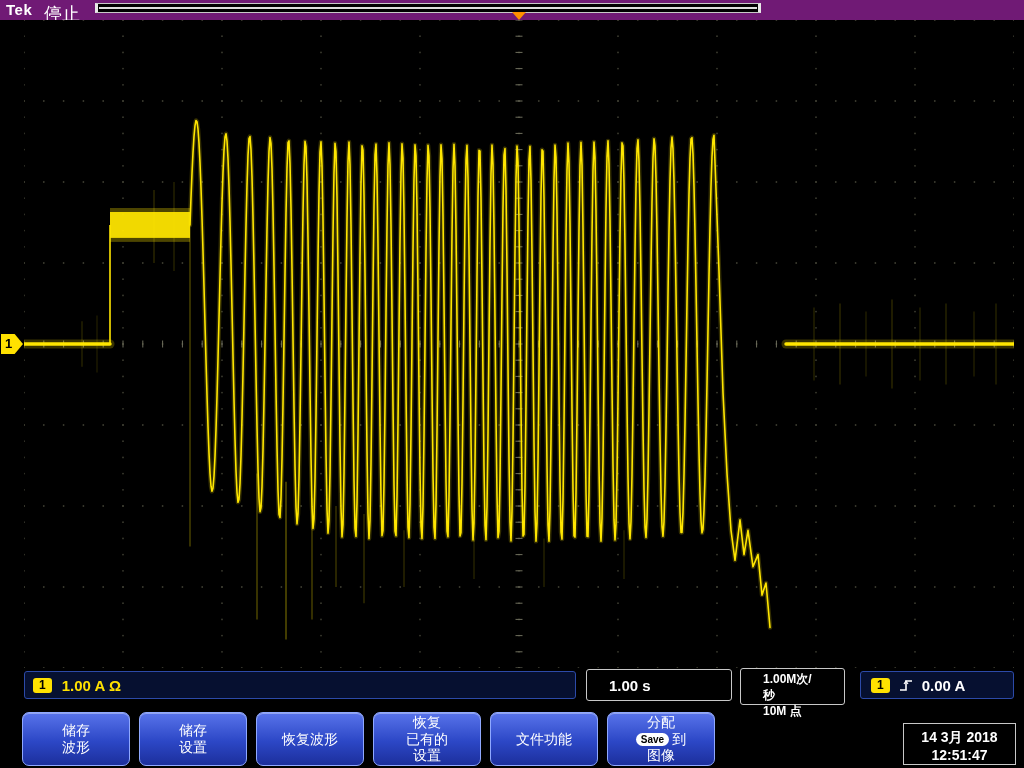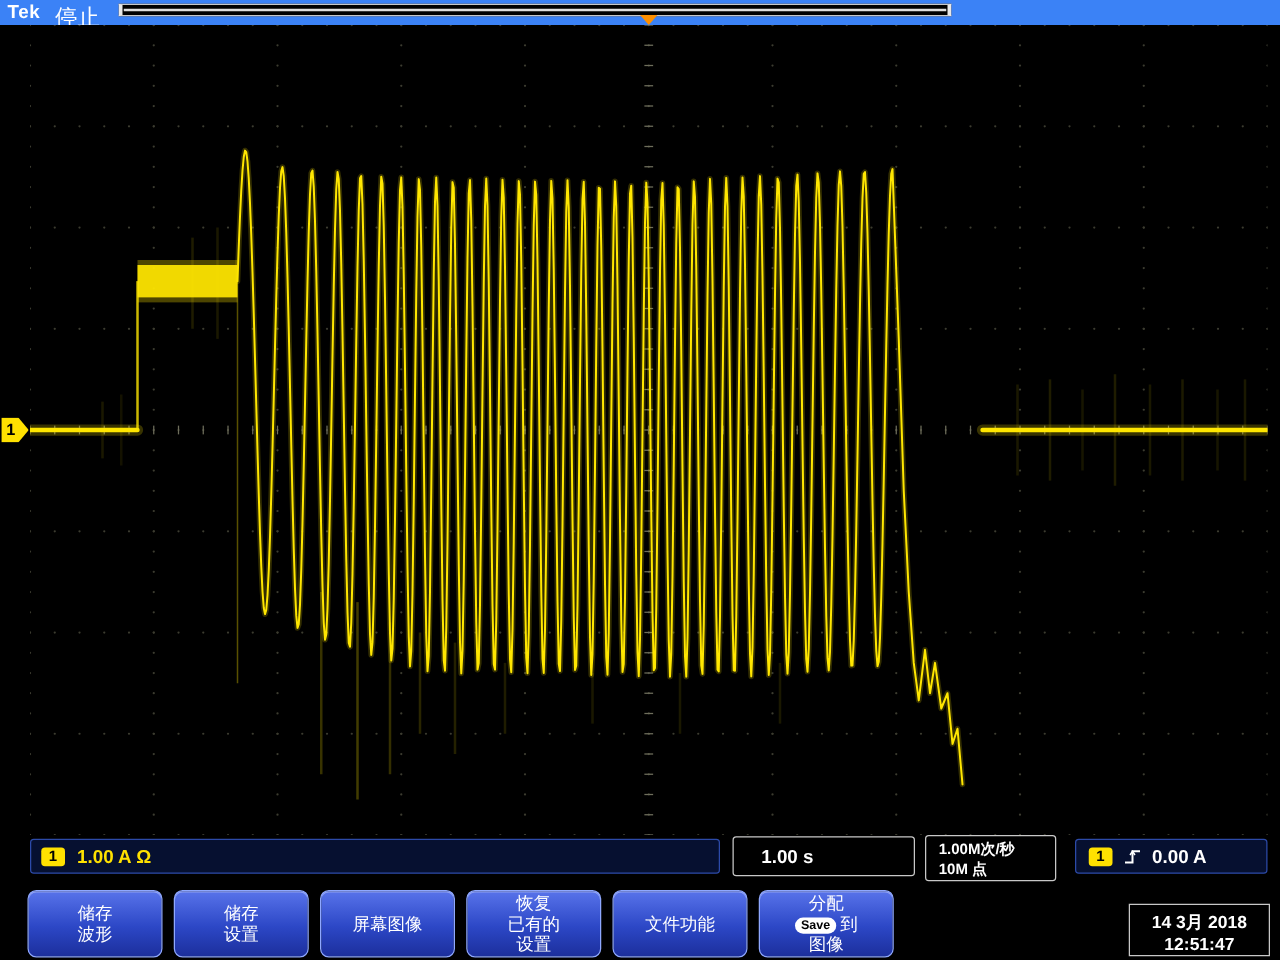--- a/index.html
+++ b/index.html
@@ -1,19 +1,19 @@
 <!DOCTYPE html>
 <html><head>
 <meta charset="utf-8">
 <style>
   html,body{margin:0;padding:0;background:#000;}
   body{width:1024px;height:768px;position:relative;overflow:hidden;
        font-family:"Liberation Sans",sans-serif;-webkit-font-smoothing:antialiased;}
   
-  #topbar{position:absolute;left:0;top:0;width:1024px;height:20px;background:#3b82f6;}
+  #topbar{position:absolute;left:0;top:0;width:1024px;height:20px;background:#701a75;}
   #brand{position:absolute;left:6px;top:1px;color:#fff;font-weight:bold;font-size:15px;letter-spacing:0.5px;}
   #acq-status{position:absolute;left:44px;top:2px;color:#fff;font-size:18px;}
   #record-bar{position:absolute;left:95px;top:3px;width:666px;height:10px;background:#000;
               border:1px solid #c8c8c8;border-left:3px solid #e8e8e8;border-right:3px solid #e8e8e8;box-sizing:border-box;}
   #record-line{position:absolute;left:1px;right:1px;top:3px;height:2px;background:#dedede;}
   #trig-pos{position:absolute;left:512px;top:12px;width:0;height:0;
             border-left:7px solid transparent;border-right:7px solid transparent;border-top:8px solid #ff9000;}
   
   #graticule-wrap{position:absolute;left:24px;top:20px;width:990px;height:648px;background:#000;}
   #scope-svg{display:block;width:990px;height:648px;}
@@ -25,21 +25,21 @@
          line-height:15px;padding:0 6px;border-radius:3px;}
   #ch-readout{position:absolute;left:24px;top:671px;width:552px;height:28px;background:#061030;
               border:1px solid #2c4aa8;border-radius:3px;box-sizing:border-box;
               display:flex;align-items:center;gap:10px;padding:0 8px;
               color:#ffe100;font-weight:bold;font-size:15px;}
   #tb-readout{position:absolute;left:586px;top:669px;width:146px;height:32px;background:#000;
               border:1px solid #c8c8c8;border-radius:3px;box-sizing:border-box;
               display:flex;align-items:center;padding:0 22px;color:#fff;font-weight:bold;font-size:15px;}
   #rate-readout{position:absolute;left:740px;top:668px;width:105px;height:37px;background:#000;
               border:1px solid #c8c8c8;border-radius:3px;box-sizing:border-box;
-              color:#fff;font-weight:bold;font-size:12px;line-height:1.35;padding:2px 10px;}
+              color:#fff;font-weight:bold;font-size:12px;line-height:1.35;padding:2px 22px;}
   #trig-readout{position:absolute;left:860px;top:671px;width:154px;height:28px;background:#061030;
               border:1px solid #2c4aa8;border-radius:3px;box-sizing:border-box;
               display:flex;align-items:center;gap:9px;padding:0 10px;color:#fff;font-weight:bold;font-size:15px;}
   
   #menu{position:absolute;left:22px;top:712px;display:flex;gap:9px;}
   .menu-btn{width:108px;height:54px;border-radius:7px;border:1px solid #8fa8ff;box-sizing:border-box;
             background:linear-gradient(180deg,#5873ea 0%,#2c47c6 55%,#1c2f9c 100%);
             box-shadow:inset 0 1px 0 rgba(255,255,255,.35);
             color:#fff;font-size:14px;display:flex;flex-direction:column;align-items:center;justify-content:center;
             line-height:1.18;text-align:center;cursor:pointer;}
@@ -1135,21 +1135,21 @@
   <div id="menu">
       <div class="menu-btn">
         <div>储存</div>
         <div>波形</div>
       </div>
       <div class="menu-btn">
         <div>储存</div>
         <div>设置</div>
       </div>
       <div class="menu-btn">
-        <div>屏幕图像</div>
+        <div>恢复波形</div>
       </div>
       <div class="menu-btn">
         <div>恢复</div>
         <div>已有的</div>
         <div>设置</div>
       </div>
       <div class="menu-btn">
         <div>文件功能</div>
       </div>
       <div class="menu-btn">

